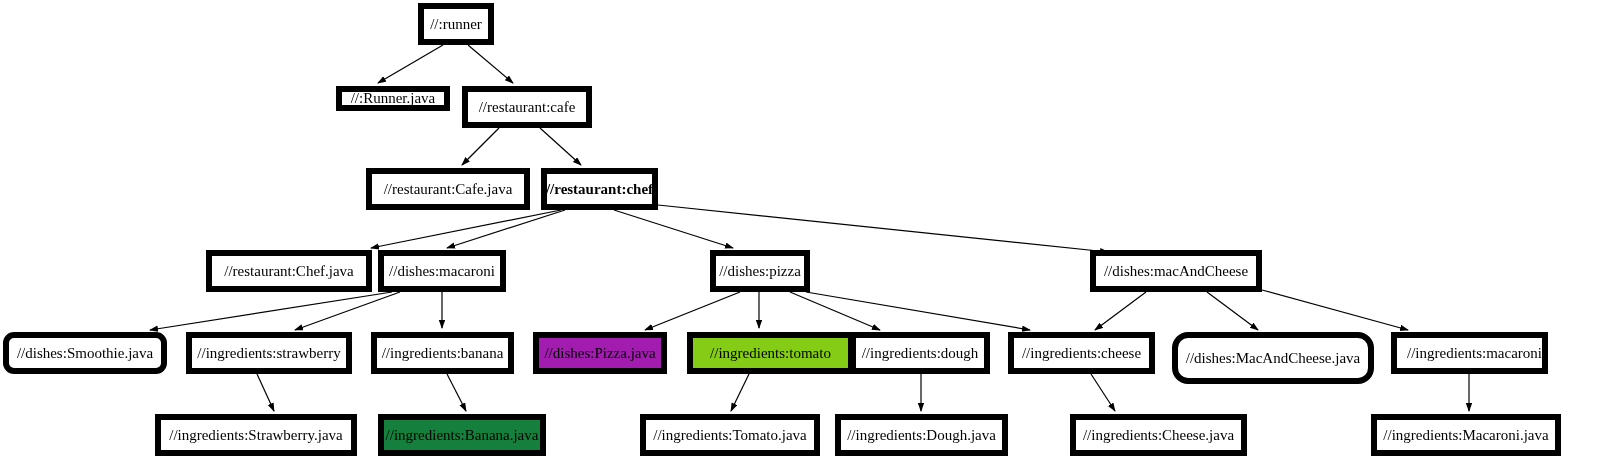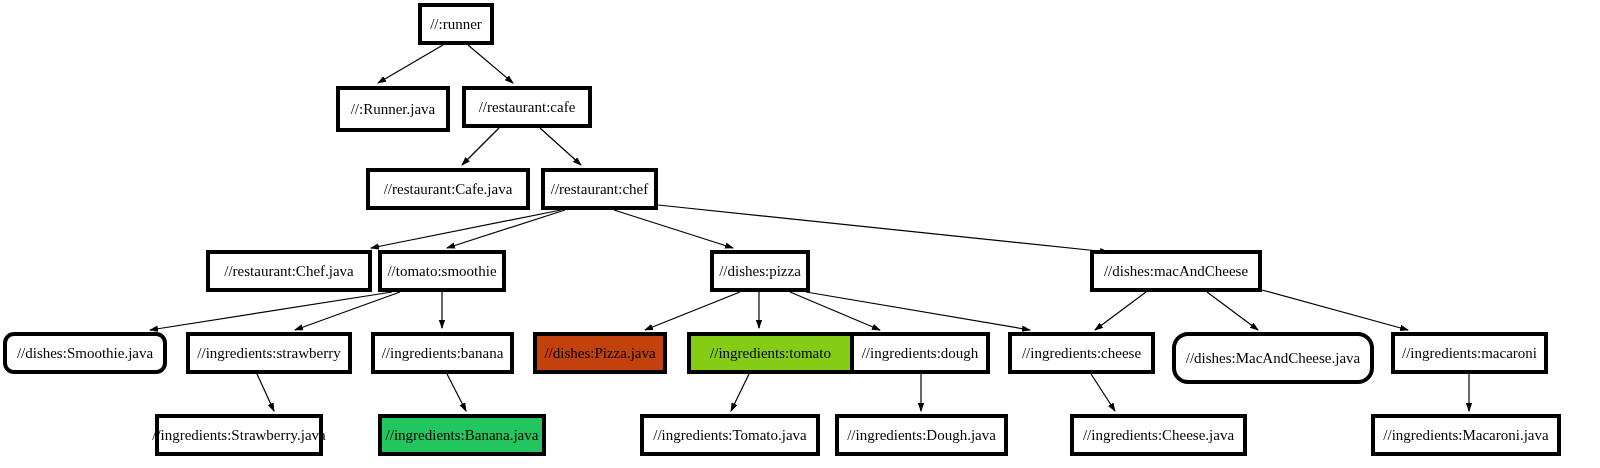--- a/index.html
+++ b/index.html
@@ -19,21 +19,21 @@
     position: absolute;
     left: 0;
     top: 0;
     width: 1600px;
     height: 468px;
     pointer-events: none;
   }
   .node {
     position: absolute;
     box-sizing: border-box;
-    border: 4px solid #701a75;
+    border: 6px solid #701a75;
     background: #ffffff;
     display: flex;
     align-items: center;
     justify-content: center;
     white-space: nowrap;
   }
   .node-label {
     font-family: "Liberation Serif", "DejaVu Serif", serif;
     font-size: 15px;
     line-height: 1;
@@ -74,75 +74,75 @@
         <path d="M749,374 L731,411" stroke="#000000" stroke-width="1.2" fill="none" marker-end="url(#arrowhead)"></path>
         <path d="M921,374 L921,411" stroke="#000000" stroke-width="1.2" fill="none" marker-end="url(#arrowhead)"></path>
         <path d="M1091,374 L1115,411" stroke="#000000" stroke-width="1.2" fill="none" marker-end="url(#arrowhead)"></path>
         <path d="M1469,374 L1469,411" stroke="#000000" stroke-width="1.2" fill="none" marker-end="url(#arrowhead)"></path>
       </g>
   </svg>
   <div id="nodes-group">
       <div class="node" style="left: 418px; top: 3px; width: 76px; height: 42px; border-color: rgb(0, 0, 0); background: rgb(255, 255, 255);">
         <span class="node-label">//:runner</span>
       </div>
-      <div class="node" style="left: 336px; top: 86px; width: 114px; height: 46px; border-color: rgb(0, 0, 0); background: rgb(255, 255, 255);">
+      <div class="node" style="left: 336px; top: 86px; width: 114px; height: 25px; border-color: rgb(0, 0, 0); background: rgb(255, 255, 255);">
         <span class="node-label">//:Runner.java</span>
       </div>
       <div class="node" style="left: 462px; top: 86px; width: 130px; height: 42px; border-color: rgb(0, 0, 0); background: rgb(255, 255, 255);">
         <span class="node-label">//restaurant:cafe</span>
       </div>
       <div class="node" style="left: 366px; top: 168px; width: 164px; height: 42px; border-color: rgb(0, 0, 0); background: rgb(255, 255, 255);">
         <span class="node-label">//restaurant:Cafe.java</span>
       </div>
-      <div class="node" style="left: 541px; top: 168px; width: 117px; height: 42px; border-color: rgb(0, 0, 0); background: rgb(255, 255, 255);">
+      <div class="node" style="left: 541px; top: 168px; width: 117px; height: 42px; border-color: rgb(0, 0, 0); background: rgb(255, 255, 255); font-weight: bold;">
         <span class="node-label">//restaurant:chef</span>
       </div>
       <div class="node" style="left: 206px; top: 250px; width: 166px; height: 42px; border-color: rgb(0, 0, 0); background: rgb(255, 255, 255);">
         <span class="node-label">//restaurant:Chef.java</span>
       </div>
       <div class="node" style="left: 378px; top: 250px; width: 128px; height: 42px; border-color: rgb(0, 0, 0); background: rgb(255, 255, 255);">
-        <span class="node-label">//tomato:smoothie</span>
+        <span class="node-label">//dishes:macaroni</span>
       </div>
       <div class="node" style="left: 710px; top: 250px; width: 100px; height: 42px; border-color: rgb(0, 0, 0); background: rgb(255, 255, 255);">
         <span class="node-label">//dishes:pizza</span>
       </div>
       <div class="node" style="left: 1090px; top: 250px; width: 172px; height: 42px; border-color: rgb(0, 0, 0); background: rgb(255, 255, 255);">
         <span class="node-label">//dishes:macAndCheese</span>
       </div>
       <div class="node" style="left: 3px; top: 332px; width: 164px; height: 42px; border-color: rgb(0, 0, 0); background: rgb(255, 255, 255); border-radius: 11px;">
         <span class="node-label">//dishes:Smoothie.java</span>
       </div>
       <div class="node" style="left: 186px; top: 332px; width: 166px; height: 42px; border-color: rgb(0, 0, 0); background: rgb(255, 255, 255);">
         <span class="node-label">//ingredients:strawberry</span>
       </div>
       <div class="node" style="left: 371px; top: 332px; width: 143px; height: 42px; border-color: rgb(0, 0, 0); background: rgb(255, 255, 255);">
         <span class="node-label">//ingredients:banana</span>
       </div>
-      <div class="node" style="left: 533px; top: 332px; width: 134px; height: 42px; border-color: rgb(0, 0, 0); background: #c2410c;">
+      <div class="node" style="left: 533px; top: 332px; width: 134px; height: 42px; border-color: rgb(0, 0, 0); background: #a21caf;">
         <span class="node-label">//dishes:Pizza.java</span>
       </div>
       <div class="node" style="left: 687px; top: 332px; width: 167px; height: 42px; border-color: rgb(0, 0, 0); background: #84cc16;">
         <span class="node-label">//ingredients:tomato</span>
       </div>
       <div class="node" style="left: 850px; top: 332px; width: 140px; height: 42px; border-color: rgb(0, 0, 0); background: rgb(255, 255, 255);">
         <span class="node-label">//ingredients:dough</span>
       </div>
       <div class="node" style="left: 1008px; top: 332px; width: 147px; height: 42px; border-color: rgb(0, 0, 0); background: rgb(255, 255, 255);">
         <span class="node-label">//ingredients:cheese</span>
       </div>
       <div class="node" style="left: 1172px; top: 332px; width: 202px; height: 52px; border-color: rgb(0, 0, 0); background: rgb(255, 255, 255); border-radius: 16px;">
         <span class="node-label">//dishes:MacAndCheese.java</span>
       </div>
-      <div class="node" style="left: 1391px; top: 332px; width: 157px; height: 42px; border-color: rgb(0, 0, 0); background: rgb(255, 255, 255);">
+      <div class="node" style="left: 1391px; top: 332px; width: 157px; height: 42px; border-color: rgb(0, 0, 0); background: rgb(255, 255, 255); justify-content: flex-end;">
         <span class="node-label">//ingredients:macaroni</span>
       </div>
-      <div class="node" style="left: 155px; top: 414px; width: 168px; height: 42px; border-color: rgb(0, 0, 0); background: rgb(255, 255, 255);">
+      <div class="node" style="left: 155px; top: 414px; width: 202px; height: 42px; border-color: rgb(0, 0, 0); background: rgb(255, 255, 255);">
         <span class="node-label">//ingredients:Strawberry.java</span>
       </div>
-      <div class="node" style="left: 378px; top: 414px; width: 168px; height: 42px; border-color: rgb(0, 0, 0); background: #22c55e;">
+      <div class="node" style="left: 378px; top: 414px; width: 168px; height: 42px; border-color: rgb(0, 0, 0); background: #15803d;">
         <span class="node-label">//ingredients:Banana.java</span>
       </div>
       <div class="node" style="left: 640px; top: 414px; width: 180px; height: 42px; border-color: rgb(0, 0, 0); background: rgb(255, 255, 255);">
         <span class="node-label">//ingredients:Tomato.java</span>
       </div>
       <div class="node" style="left: 835px; top: 414px; width: 173px; height: 42px; border-color: rgb(0, 0, 0); background: rgb(255, 255, 255);">
         <span class="node-label">//ingredients:Dough.java</span>
       </div>
       <div class="node" style="left: 1026px; top: 414px; width: 177px; height: 42px; border-color: rgb(0, 0, 0); background: rgb(255, 255, 255); margin-left: 44px;">
         <span class="node-label">//ingredients:Cheese.java</span>

